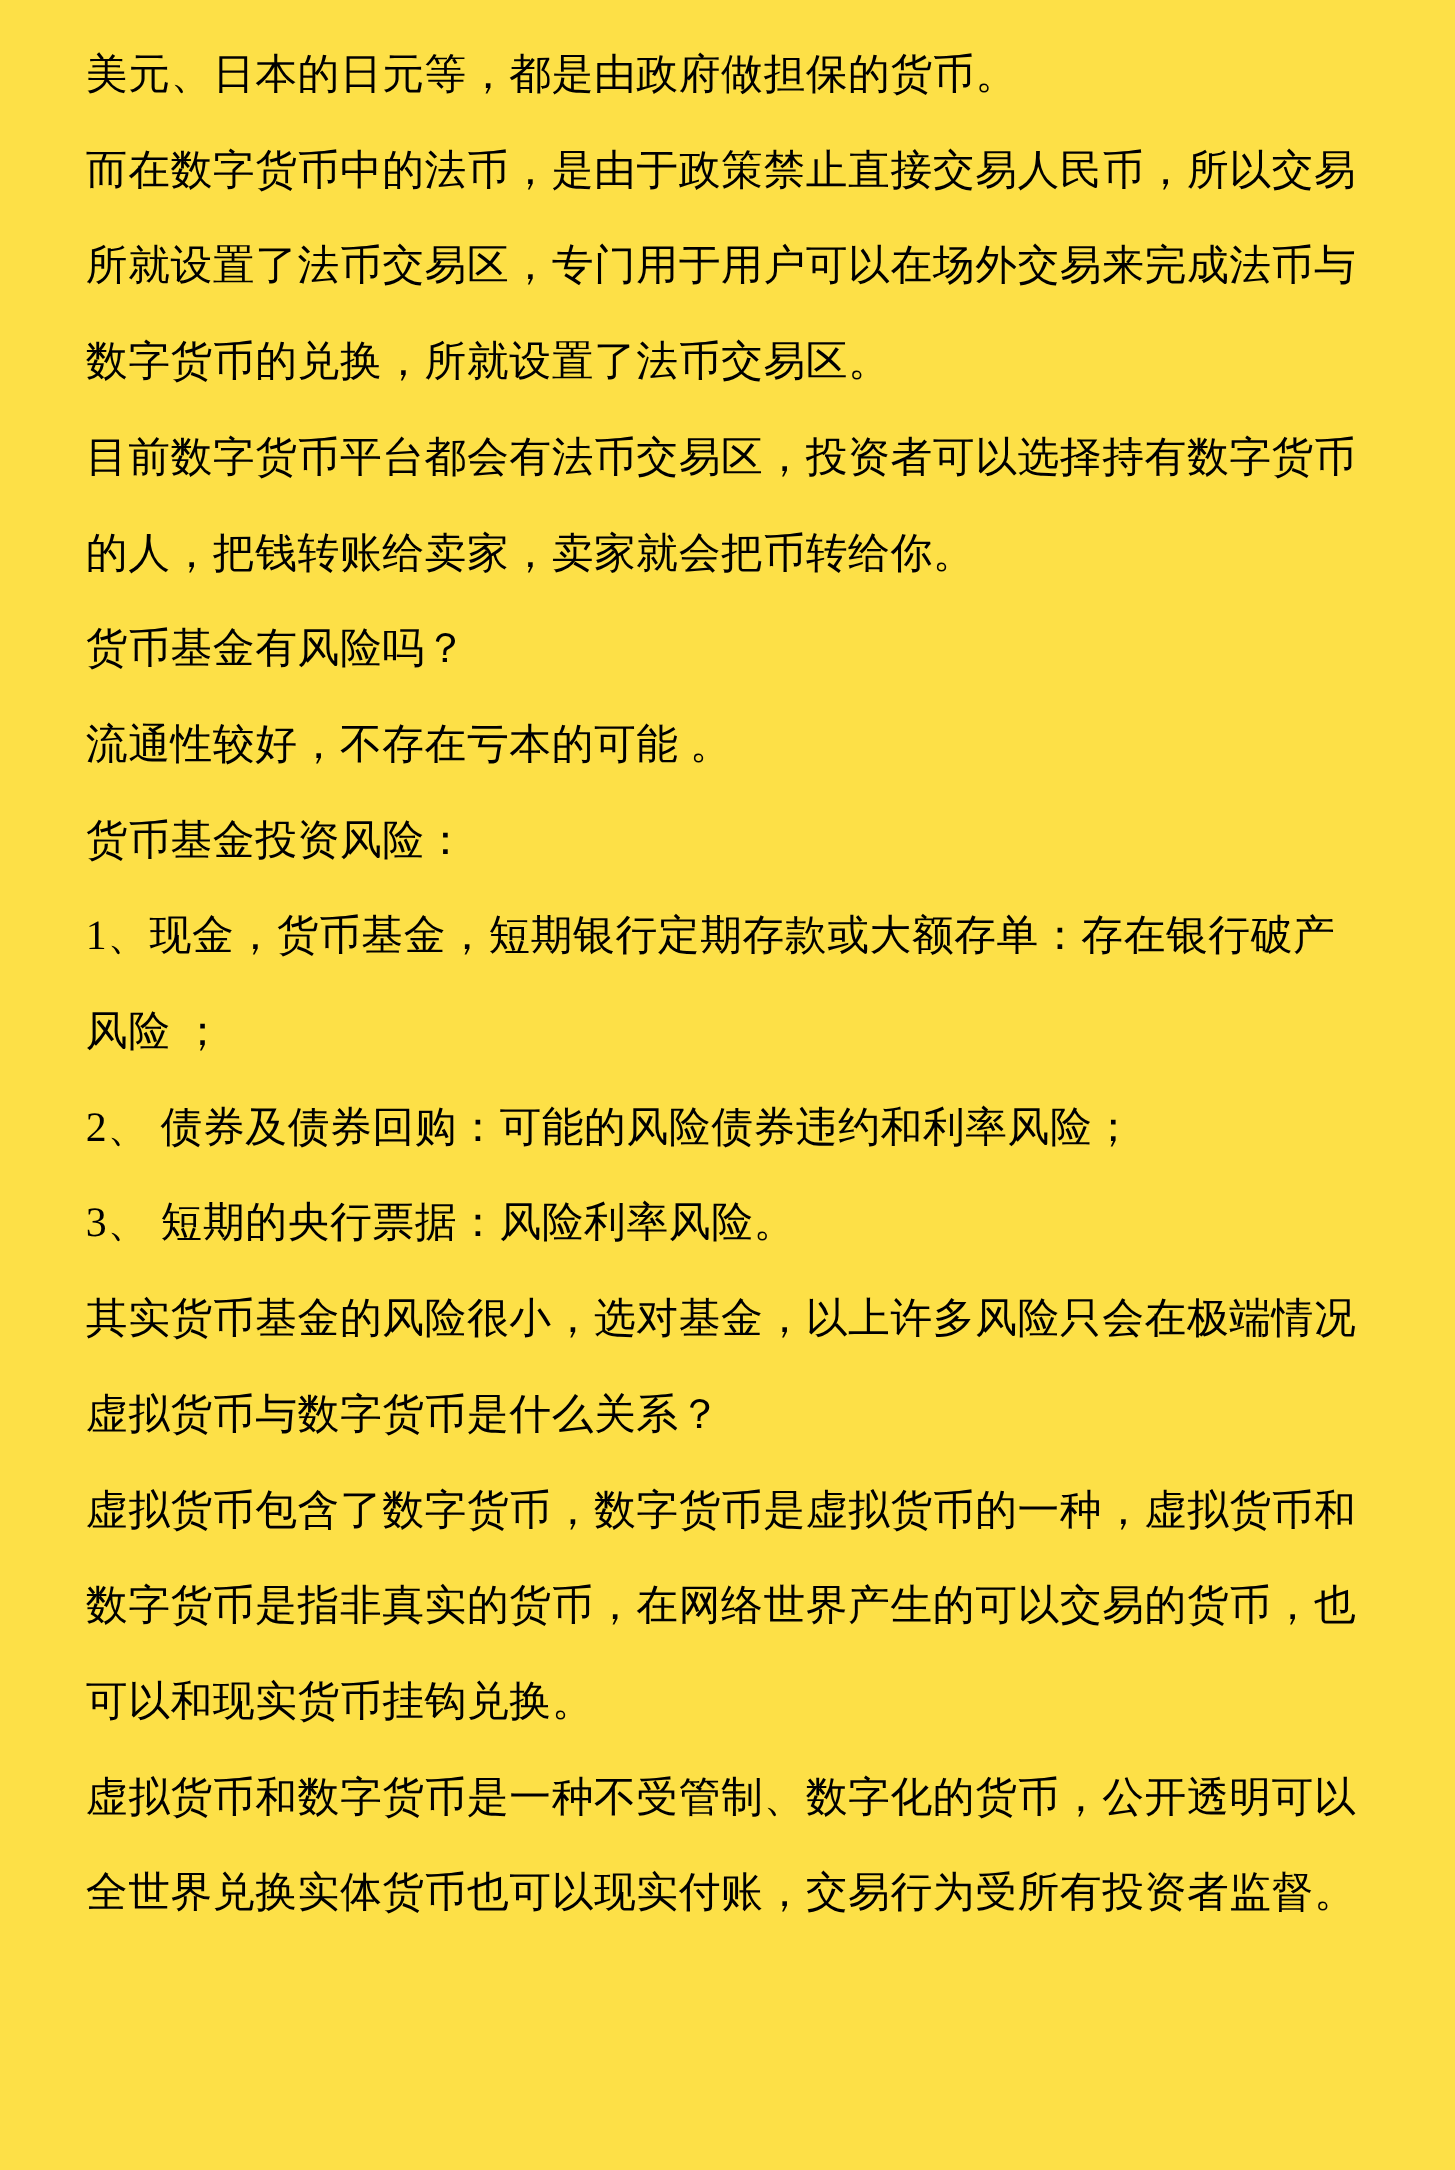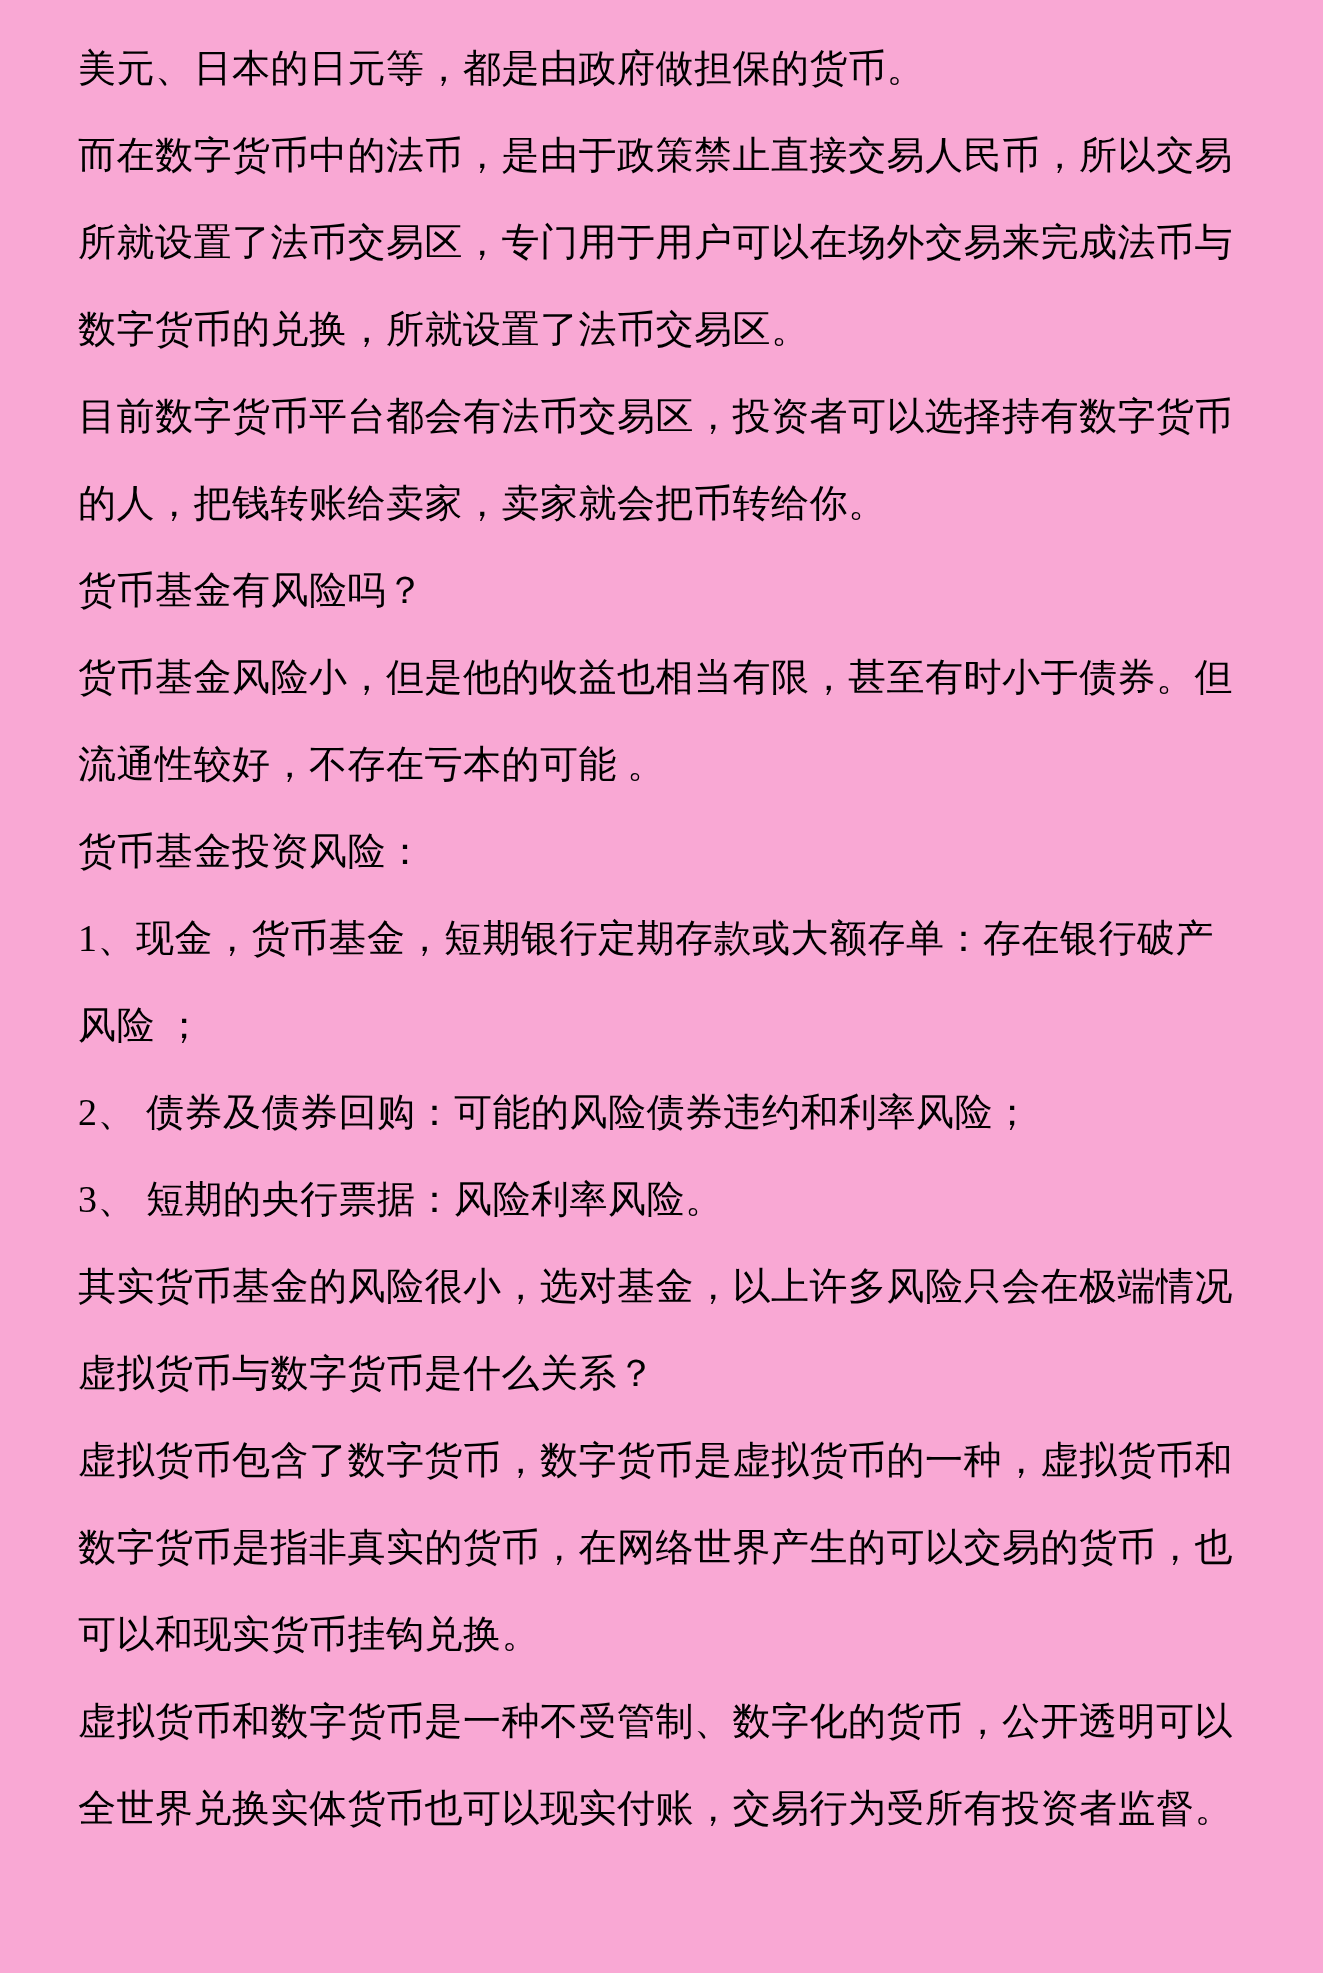--- a/index.html
+++ b/index.html
@@ -9,21 +9,21 @@
   body {
     width: 1323px;
     height: 1973px;
     background: #ffffff;
     overflow: hidden;
   }
   .page {
     position: relative;
     width: 1323px;
     height: 1973px;
-    background: #f9a8d4;
+    background: #fde047;
     overflow: hidden;
   }
   .doc-body {
     position: absolute;
     left: 78px;
     top: 25px;
     width: 1190px;
   }
   .line {
     font-family: "Liberation Serif", "DejaVu Serif", serif;
@@ -41,21 +41,20 @@
 
 <div class="page">
   <div class="doc-body">
       <div class="line">美元、日本的日元等，都是由政府做担保的货币。</div>
       <div class="line">而在数字货币中的法币，是由于政策禁止直接交易人民币，所以交易</div>
       <div class="line">所就设置了法币交易区，专门用于用户可以在场外交易来完成法币与</div>
       <div class="line">数字货币的兑换，所就设置了法币交易区。</div>
       <div class="line">目前数字货币平台都会有法币交易区，投资者可以选择持有数字货币</div>
       <div class="line">的人，把钱转账给卖家，卖家就会把币转给你。</div>
       <div class="line">货币基金有风险吗？</div>
-      <div class="line">货币基金风险小，但是他的收益也相当有限，甚至有时小于债券。但</div>
       <div class="line">流通性较好，不存在亏本的可能 。</div>
       <div class="line">货币基金投资风险：</div>
       <div class="line">1、现金，货币基金，短期银行定期存款或大额存单：存在银行破产</div>
       <div class="line">风险 ；</div>
       <div class="line">2、 债券及债券回购：可能的风险债券违约和利率风险；</div>
       <div class="line">3、 短期的央行票据：风险利率风险。</div>
       <div class="line">其实货币基金的风险很小，选对基金，以上许多风险只会在极端情况</div>
       <div class="line">虚拟货币与数字货币是什么关系？</div>
       <div class="line">虚拟货币包含了数字货币，数字货币是虚拟货币的一种，虚拟货币和</div>
       <div class="line">数字货币是指非真实的货币，在网络世界产生的可以交易的货币，也</div>

